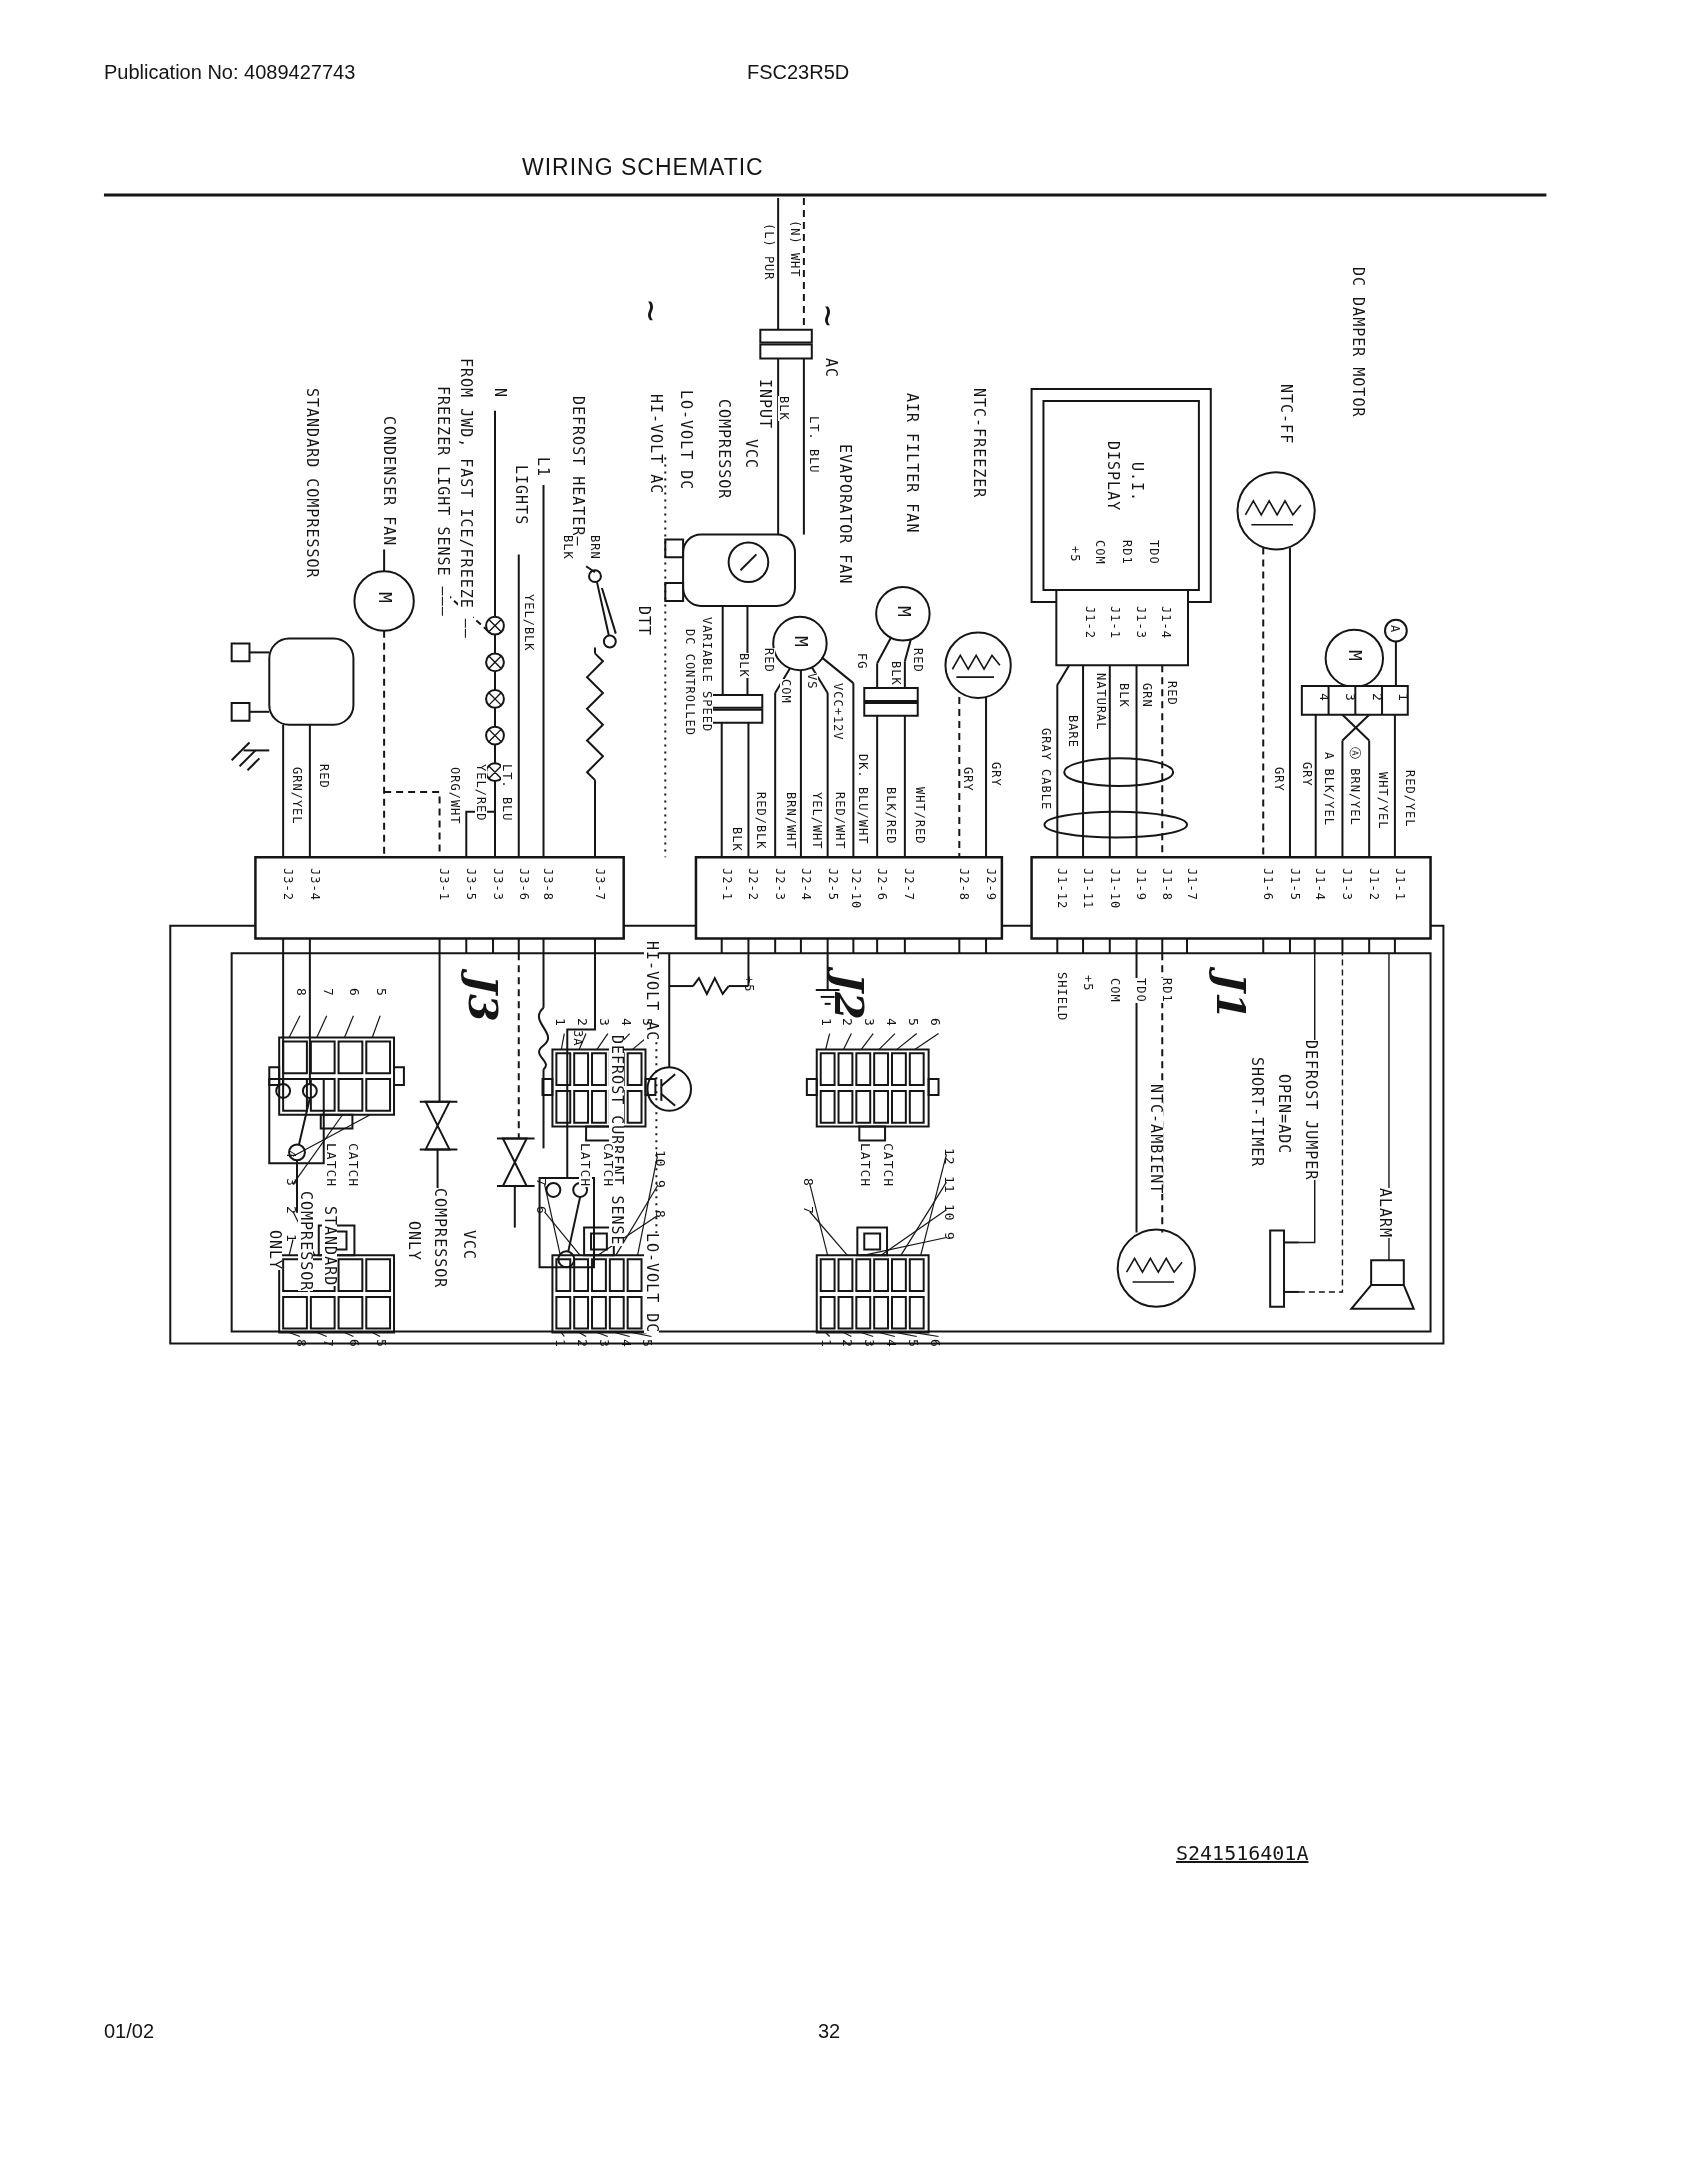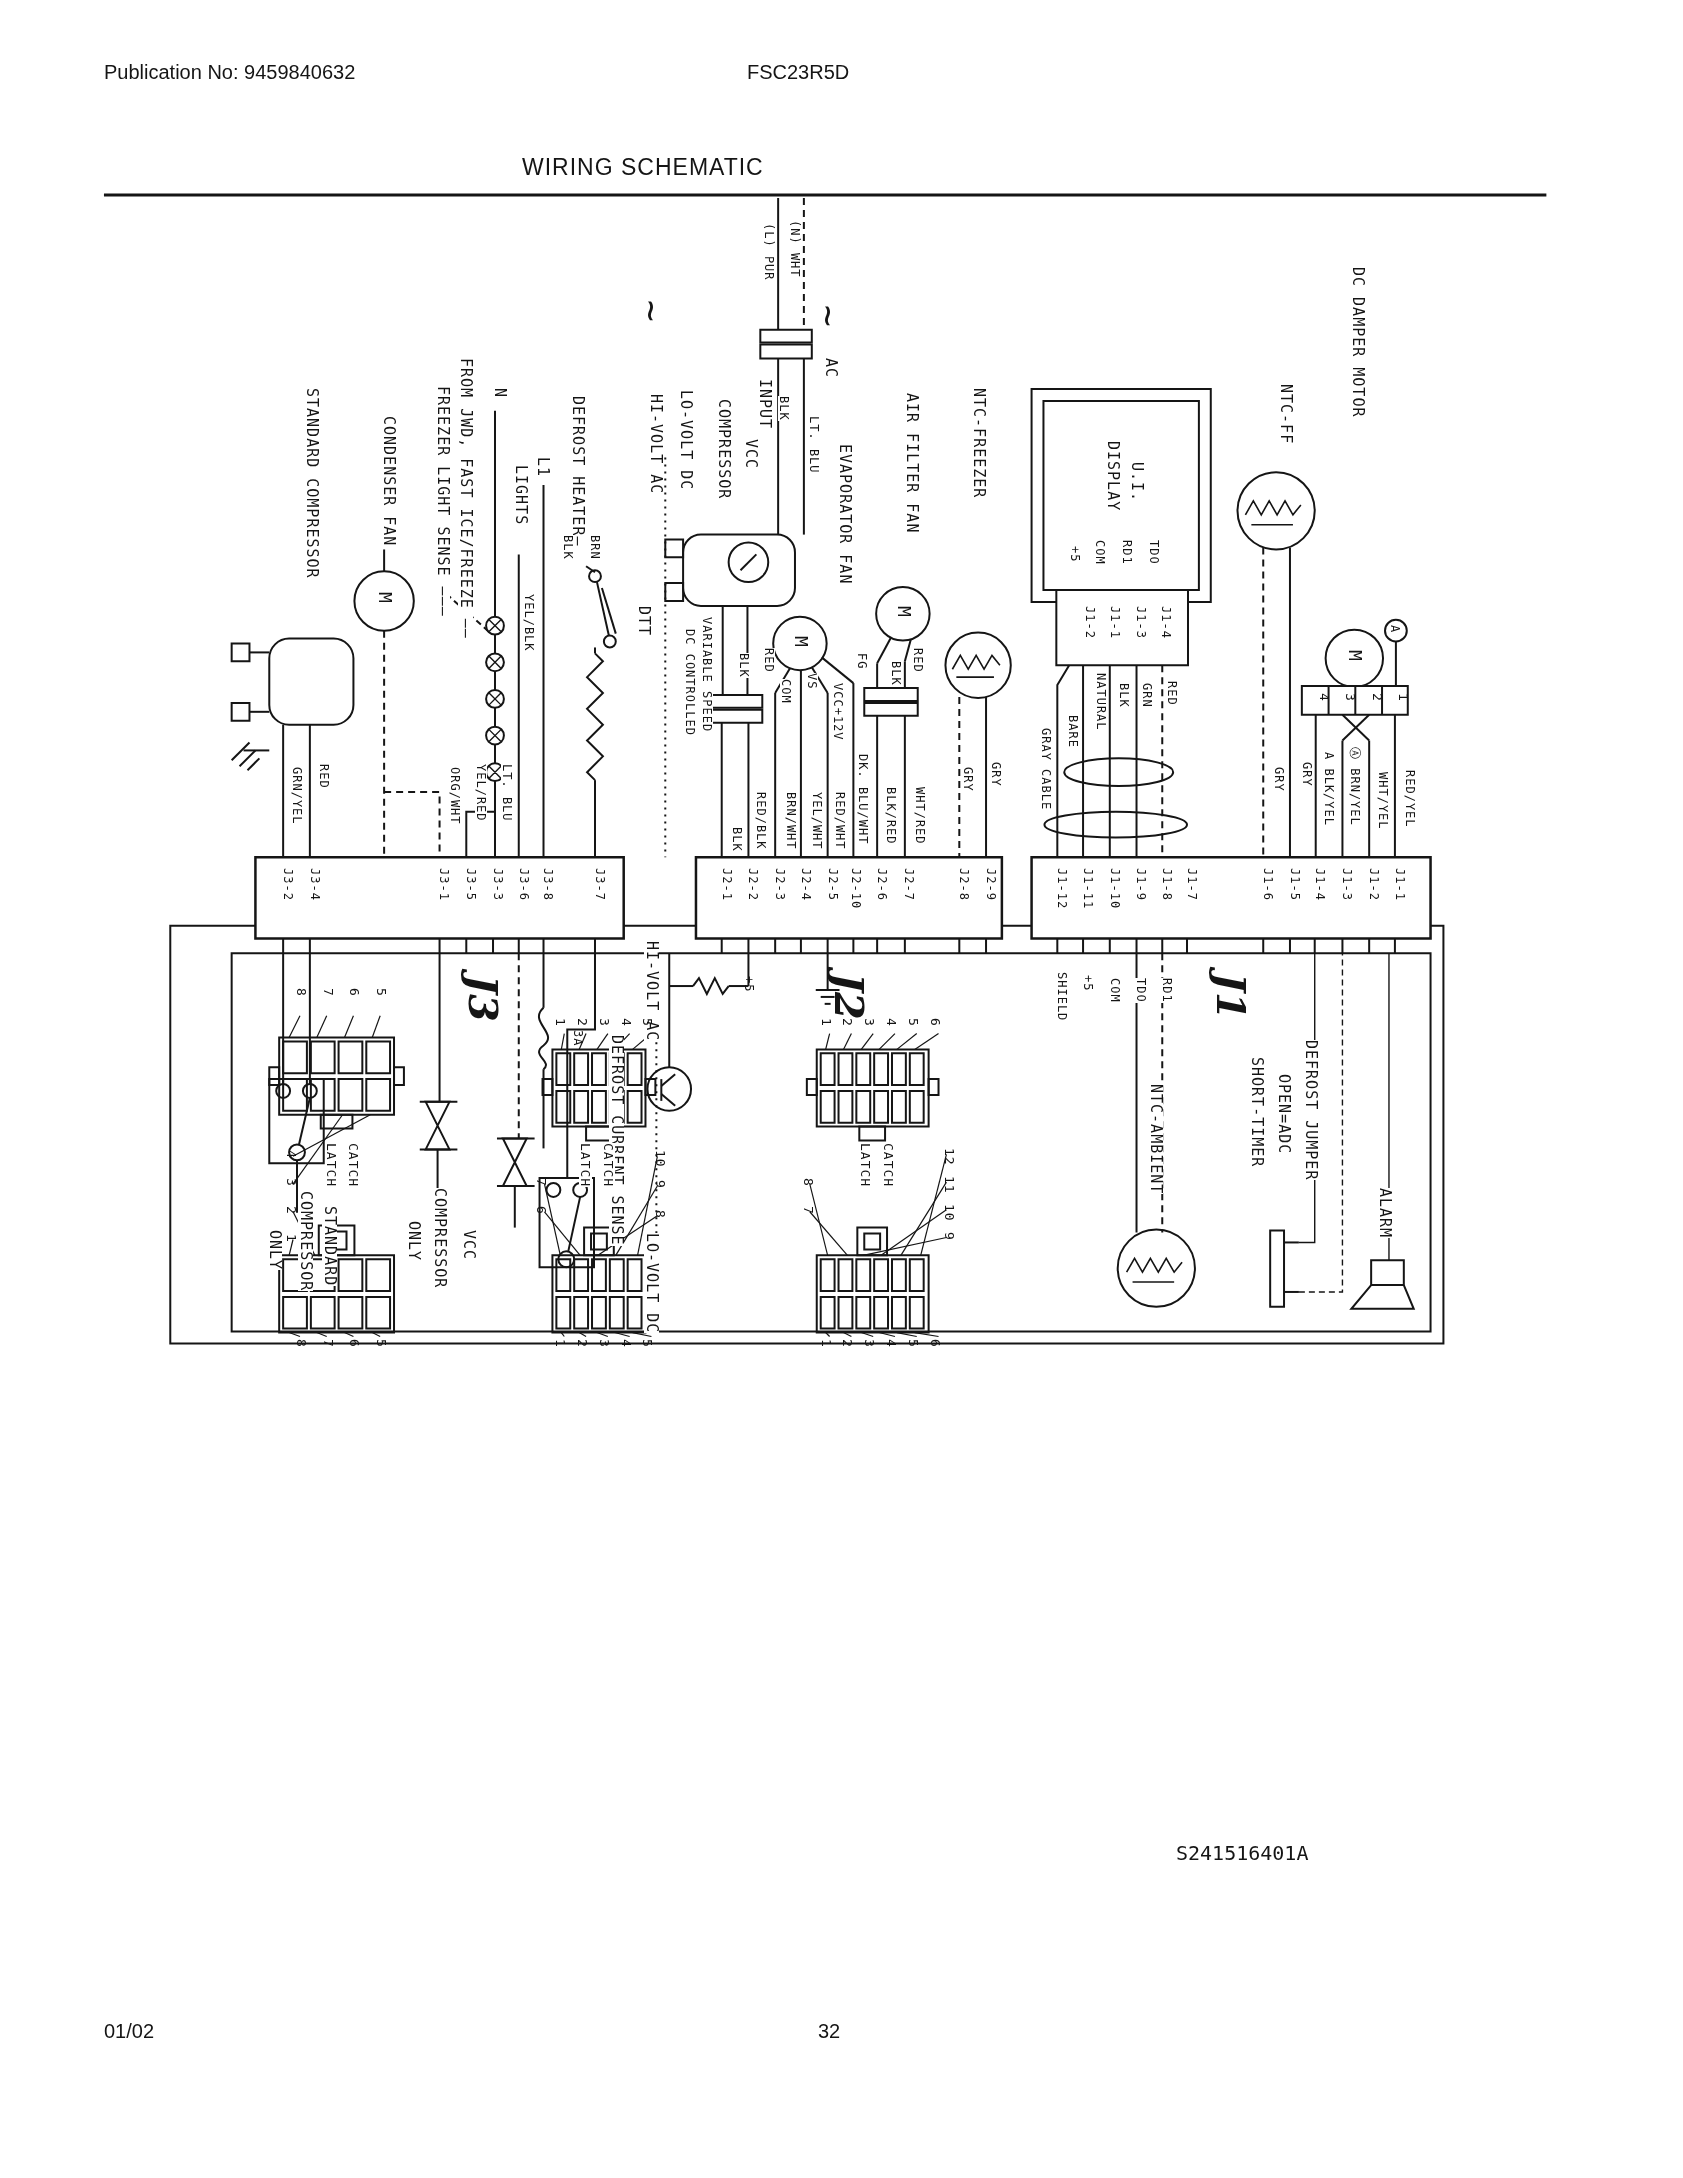--- a/index.html
+++ b/index.html
@@ -11,21 +11,21 @@
   .rlabel.nobg{background:transparent;}
   .rlabel.script{font-family:"DejaVu Serif",serif;font-style:italic;font-weight:bold;background:transparent;letter-spacing:0;}
   svg{position:absolute;left:0;top:0;}
   svg *{vector-effect:non-scaling-stroke;}
 </style>
 </head>
 <body>
 
 <div id="page">
 
-  <div class="htext" style="left:104px;top:61px;font-size:20px;">Publication No: 9459840632</div>
+  <div class="htext" style="left:104px;top:61px;font-size:20px;">Publication No: 4089427743</div>
   <div class="htext" style="left:747px;top:61px;font-size:20px;">FSC23R5D</div>
   <div class="htext" style="left:522px;top:154px;font-size:23px;letter-spacing:1px;">WIRING SCHEMATIC</div>
 
   <svg width="1683" height="2178" viewBox="0 0 1700 2200">
     <g stroke="#151515" stroke-width="2" fill="none">
 
       <line x1="105" y1="197" x2="1562" y2="197" stroke-width="3"></line>
 
       <g>
         <rect x="172" y="935" width="1286" height="422"></rect>
@@ -595,17 +595,17 @@
       <span class="rlabel" style="left: 872px; top: 1143px; font-size: 13px;">LATCH</span>
       <span class="rlabel" style="left: 895px; top: 1143px; font-size: 13px;">CATCH</span>
       <span class="rlabel nobg" style="left: 833px; top: 1339px; font-size: 13px;">1</span>
       <span class="rlabel nobg" style="left: 854px; top: 1339px; font-size: 13px;">2</span>
       <span class="rlabel nobg" style="left: 876px; top: 1339px; font-size: 13px;">3</span>
       <span class="rlabel nobg" style="left: 898px; top: 1339px; font-size: 13px;">4</span>
       <span class="rlabel nobg" style="left: 920px; top: 1339px; font-size: 13px;">5</span>
       <span class="rlabel nobg" style="left: 942px; top: 1339px; font-size: 13px;">6</span>
     </div>
 
-  <div class="htext mono" style="left:1176px;top:1841px;font-size:20px;">S241516401A</div>
+  <div class="htext mono" style="left:1176px;top:1841px;font-size:20px;text-decoration:underline;">S241516401A</div>
   <div class="htext" style="left:104px;top:2020px;font-size:20px;">01/02</div>
   <div class="htext" style="left:818px;top:2020px;font-size:20px;">32</div>
 </div>
 
 
 </body></html>

